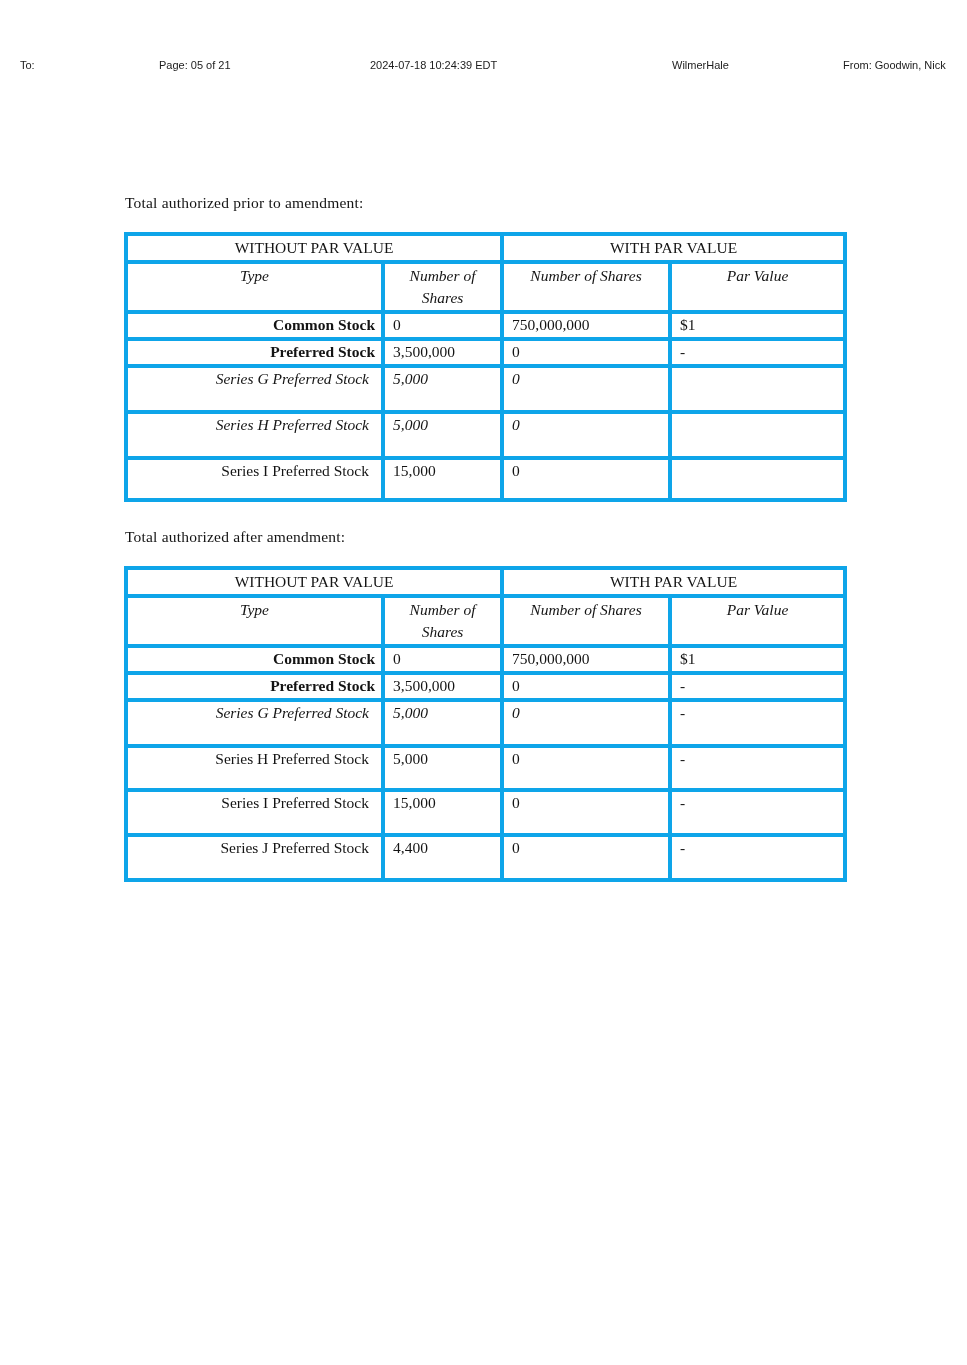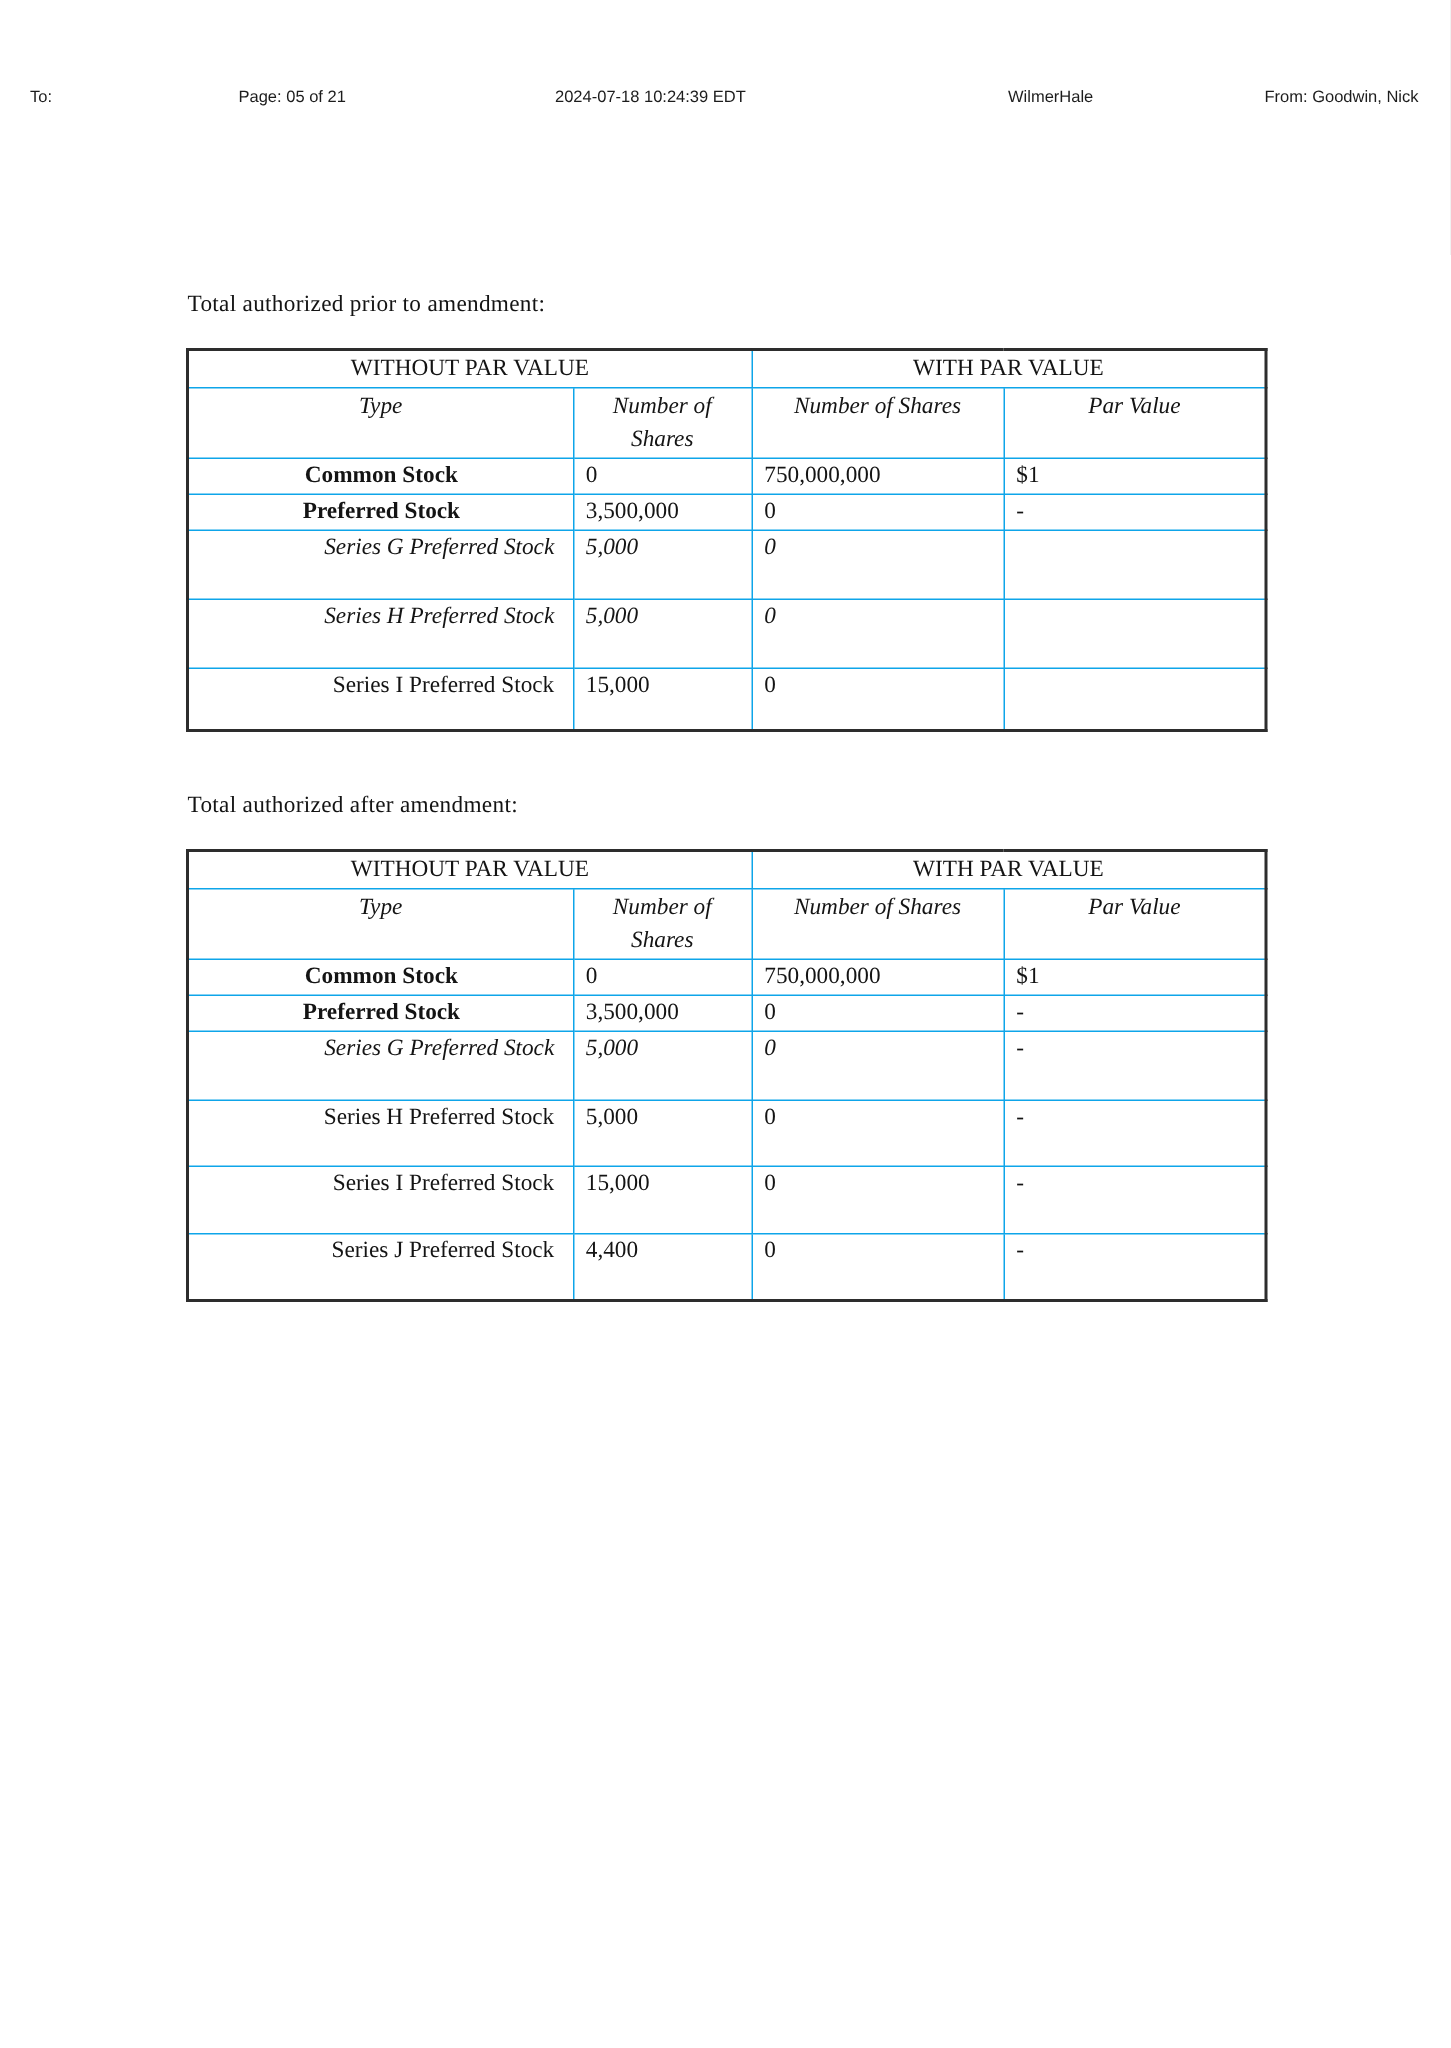--- a/index.html
+++ b/index.html
@@ -34,29 +34,29 @@
 
   .stock-table {
     position:absolute; left:124px;
     border-collapse:collapse; table-layout:fixed; width:719px;
     font-size:15.5px; color:#141414;
   }
   .tbl-before { top:232px; }
   .tbl-after  { top:566px; }
 
   .stock-table th, .stock-table td {
-    border:1px solid #0ea5e9;
+    border:4px solid #0ea5e9;
     vertical-align:top; overflow:hidden;
   }
   .stock-table { border:2px solid #2d2d2d; }
   .stock-table th {
     font-weight:normal; text-align:center; padding:1px 4px; line-height:1.42;
   }
   .stock-table td { padding:1px 6px; line-height:1.35; }
-  td.type-main   { font-weight:bold; text-align:center; padding-left:7px; }
+  td.type-main   { font-weight:bold; text-align:right; padding-left:7px; }
   td.type-indent { text-align:right; padding-right:12px; }
   td.num         { text-align:left; padding-left:8px; }
 
   tr.h22 { height:22px; } tr.h46 { height:46px;font-style:italic; } tr.h23 { height:23px; }
   tr.h42 { height:42px; } tr.h44 { height:44px; } tr.h45 { height:45px; }
 </style>
 </head>
 <body>
 
 <div class="page">

